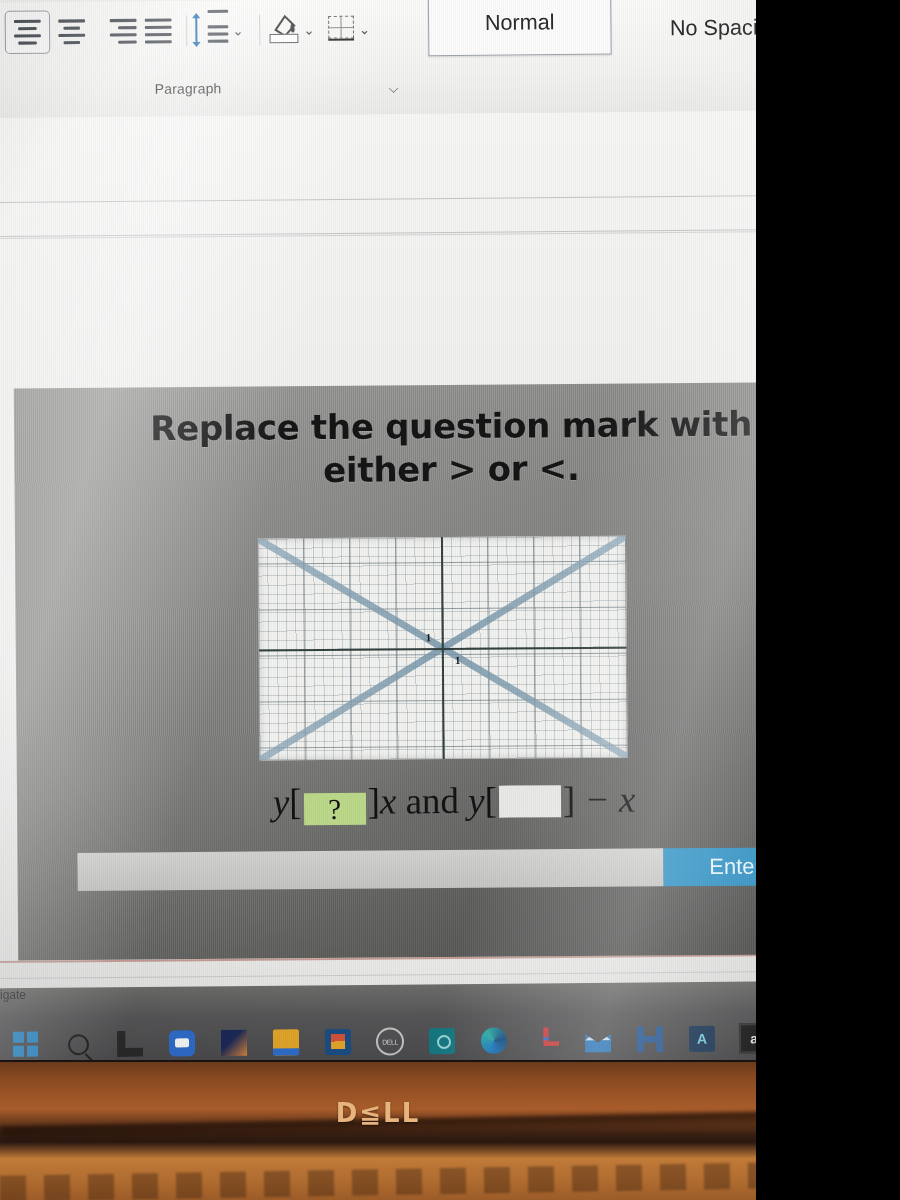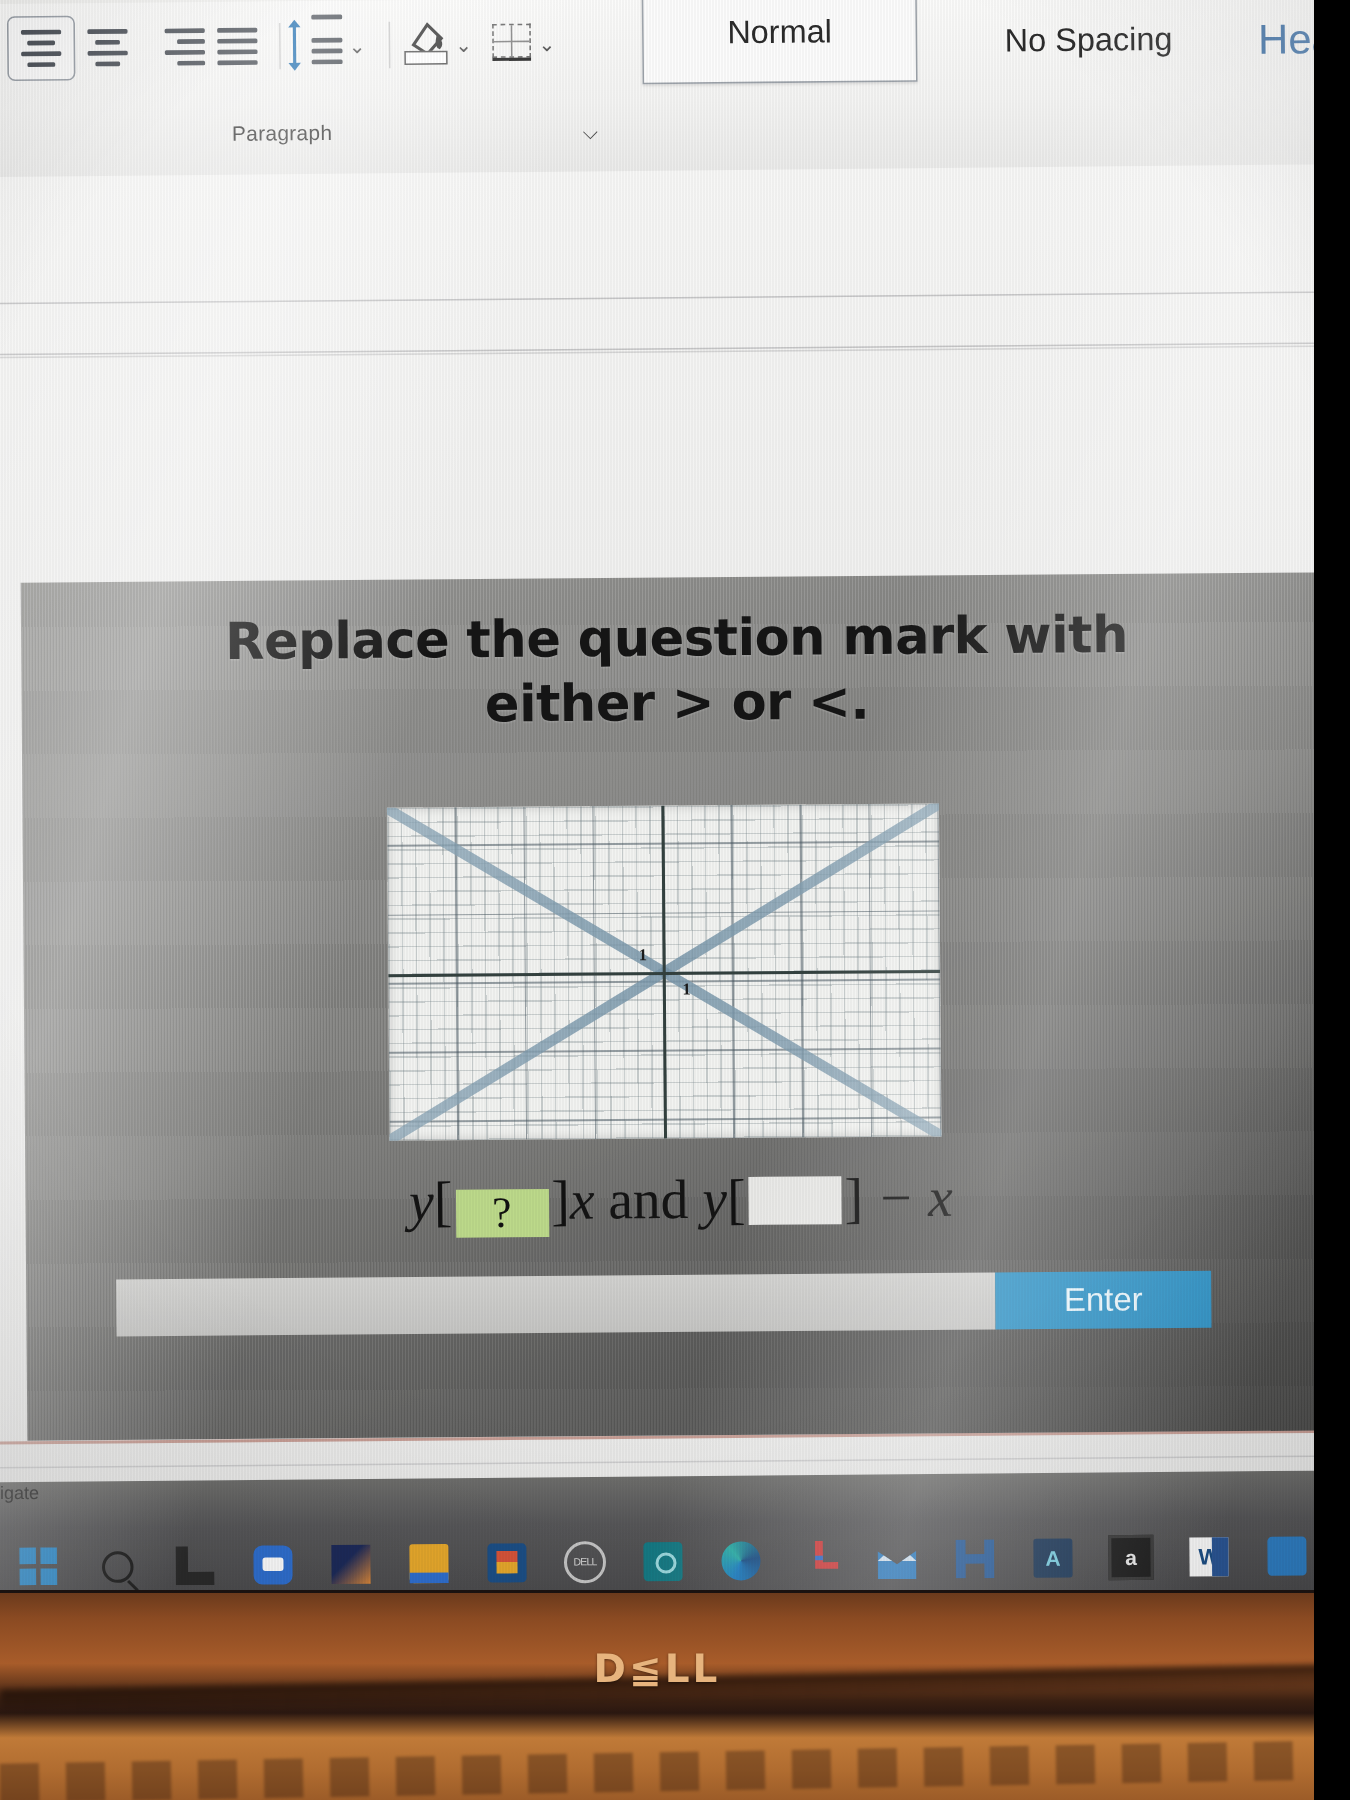--- a/index.html
+++ b/index.html
@@ -2,21 +2,21 @@
 <html><head>
 <meta charset="utf-8">
 <style>
   html,body{margin:0;padding:0;background:#000;}
   body{
     width:900px;height:1200px;overflow:hidden;position:relative;
     font-family:"Liberation Sans", sans-serif;
   }
 
   
-  #photo{position:absolute;inset:0;width:876px;height:1200px;overflow:hidden;}
+  #photo{position:absolute;inset:0;width:756px;height:1200px;overflow:hidden;}
 
   
   .screen{
     position:absolute;left:0;top:0;width:900px;height:1065px;
     background:
       linear-gradient(180deg,#f3f3f1 0%,#ececeb 40%,#e3e3e1 100%);
     overflow:hidden;
   }
   
   .scan{

